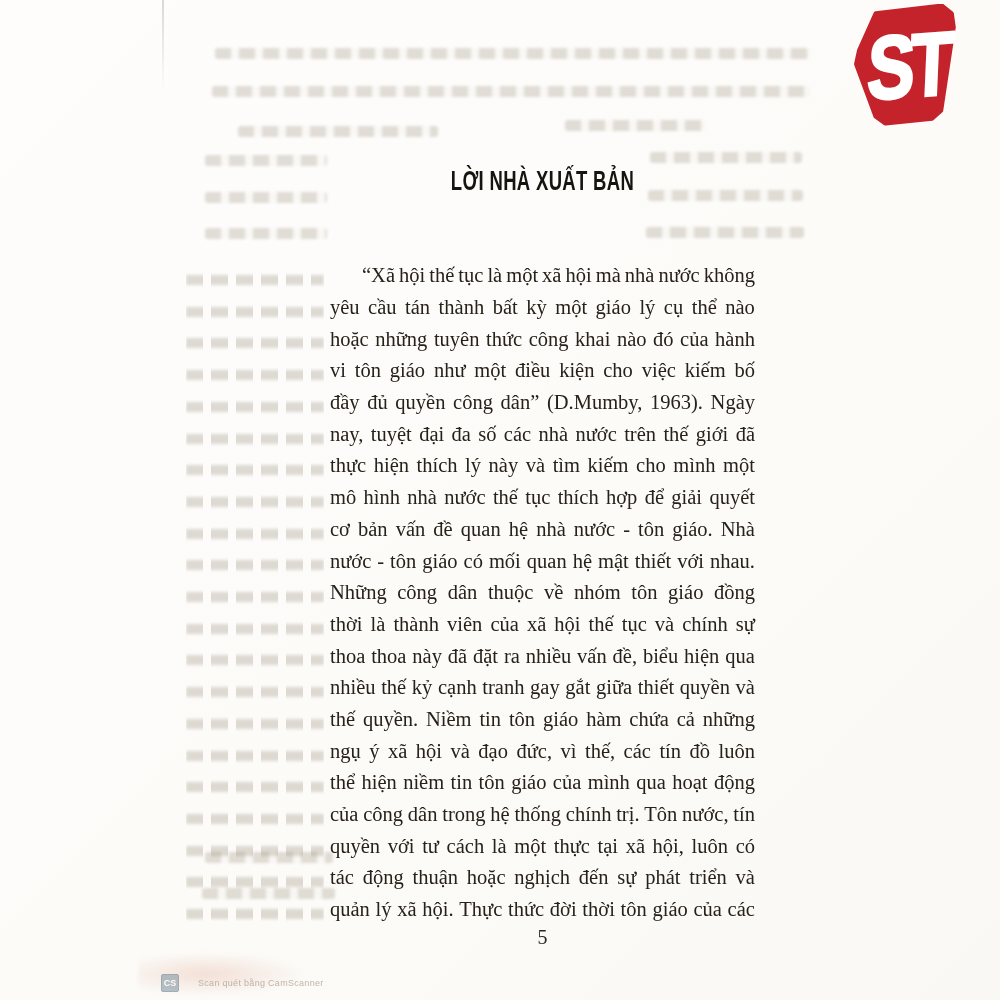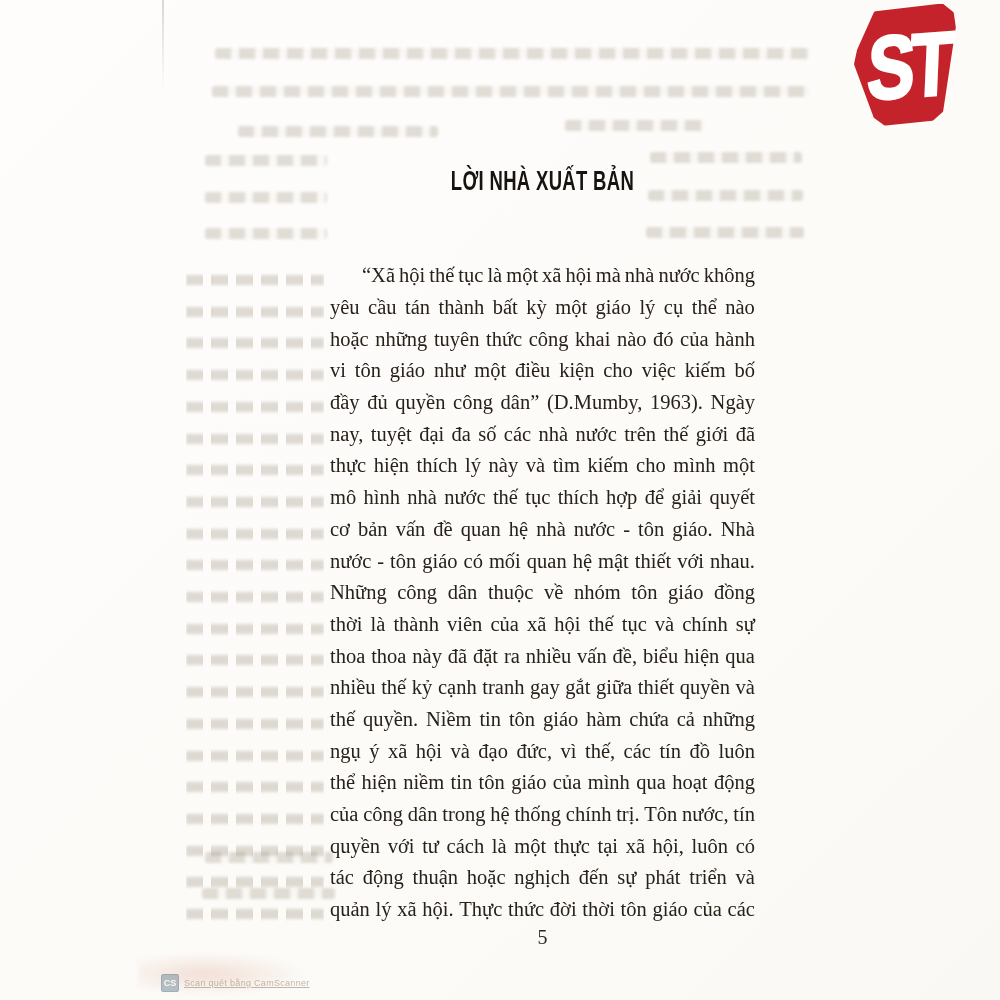--- a/index.html
+++ b/index.html
@@ -39,25 +39,25 @@
         height:31.7px;white-space:nowrap;}
   .line.indent{padding-left:32px;}
 
   .pagenum{position:absolute;left:330px;top:926px;width:425px;
            text-align:center;font-size:20px;color:#2c2620;}
 
   
   .smudge{position:absolute;left:138px;top:952px;width:170px;height:44px;
           background:radial-gradient(ellipse at 40% 50%,rgba(233,196,180,.5),rgba(233,196,180,0) 70%);
           filter:blur(2px);}
-  .watermark{position:absolute;left:161px;top:974px;display:flex;align-items:center;gap:5px;opacity:.8;}
+  .watermark{position:absolute;left:161px;top:974px;display:flex;align-items:center;gap:19px;opacity:.8;}
   .wm-icon{display:inline-flex;align-items:center;justify-content:center;
            width:16px;height:16px;border-radius:2px;background:#7d93a3;border:1px solid #5f7383;
            color:#fff;font-family:"Liberation Sans", sans-serif;font-size:9px;font-weight:bold;opacity:.7;}
-  .wm-text{font-family:"Liberation Sans", sans-serif;font-size:9px;color:#b4a494;letter-spacing:.3px;text-decoration:underline;}
+  .wm-text{font-family:"Liberation Sans", sans-serif;font-size:9px;color:#b4a494;letter-spacing:.3px;}
 </style>
 </head>
 <body>
 
 <div class="scan">
 
   <div class="edge-line"></div>
   <div class="bleed-strip"></div>
   <div id="bleed-decor">
       <div class="bleed-line" style="left: 215px; top: 48px; width: 595px;"></div>

